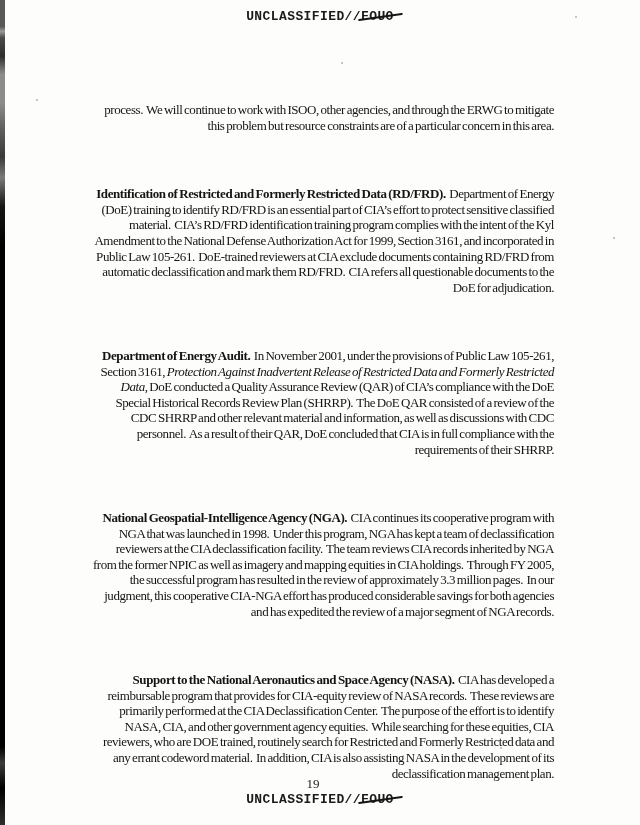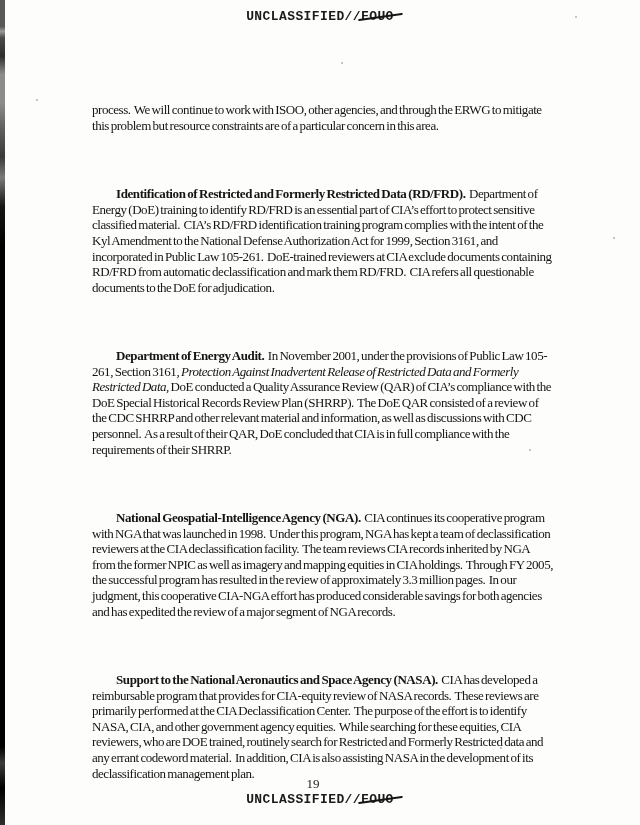--- a/index.html
+++ b/index.html
@@ -28,22 +28,22 @@
     position:absolute; left:-3px; top:48%; width:calc(100% + 12px);
     height:2px; background:#161616; transform:rotate(-8deg);
     border-radius:1px;
   }
   .body-text {
     position:absolute; left:92px; top:71px; width:462px;
     font-size:13px; line-height:15.6px;
     letter-spacing:-.45px; word-spacing:-1.1px;
     white-space:pre-wrap; text-align:left;
   }
-  .body-text p { margin:0 0 6px 0; }
-  .body-text strong { letter-spacing:-.4px;margin-left:24px; }
+  .body-text p { margin:0 0 6px 0;text-align:right; }
+  .body-text strong { letter-spacing:-.4px; }
   .footer { position:absolute; top:776px; left:0; width:100%; text-align:center; }
   .page-number {
     font-family:"Liberation Serif", serif; font-size:13px;
     color:#1b1b1b; margin-bottom:0px; margin-right:14px;
   }
   .speck { position:absolute; width:2px; height:2px; background:#8a8a8a; border-radius:50%; opacity:.65; }
 </style>
 </head>
 <body>
 

